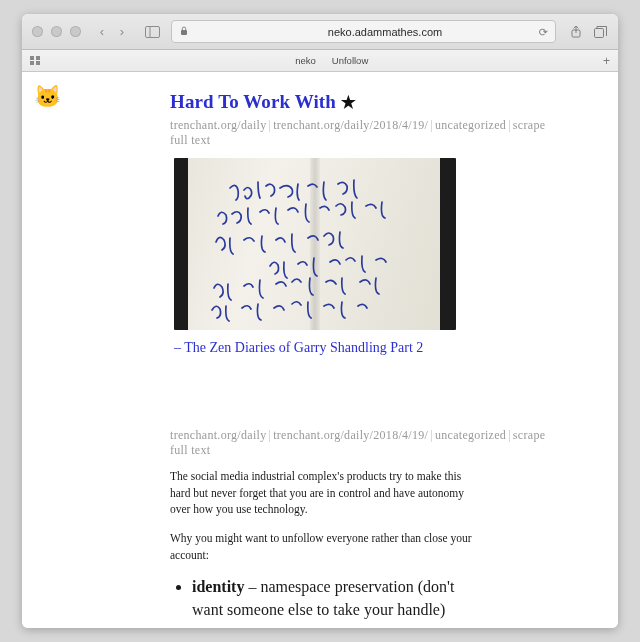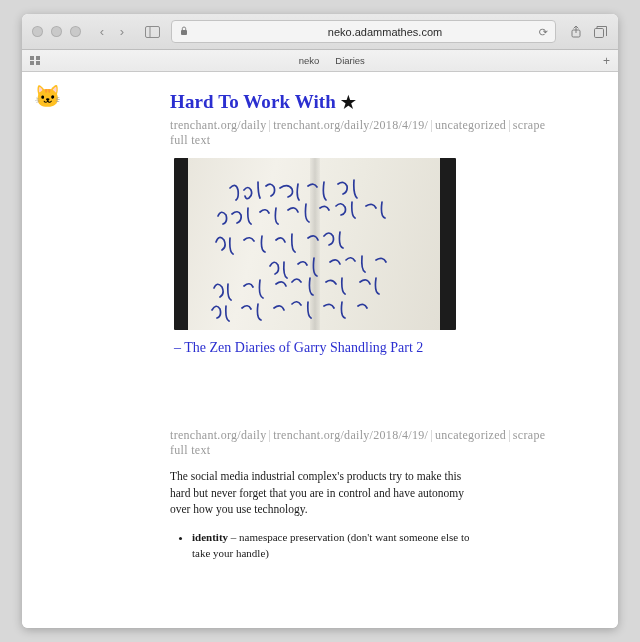--- a/index.html
+++ b/index.html
@@ -268,21 +268,21 @@
   p.body {
     font-family: Liberation Serif, serif;
     font-size: 11.5px;
     line-height: 1.45;
     color: #1a1a1a;
     margin: 0 0 12px 0;
   }
 
   ul.bullets {
     font-family: "Liberation Serif", serif;
-    font-size: 11px;
+    font-size: 16px;
     line-height: 1.45;
     color: #1a1a1a;
     margin: 0;
     padding-left: 22px;
   }
   ul.bullets li { margin-bottom: 8px; }
   ul.bullets b { font-weight: bold; }
 </style>
 </head>
 <body>
@@ -335,21 +335,21 @@
 
     <div class="bookmarks">
       <div class="bm-grid">
         <span></span>
           <span></span>
           <span></span>
           <span></span>
       </div>
       <div class="bm-items">
         <div class="bm-item">neko</div>
-        <div class="bm-item">Diaries</div>
+        <div class="bm-item">Unfollow</div>
       </div>
       <div class="bm-plus">+</div>
     </div>
 
     <div class="page">
 
       <div class="cat">🐱</div>
 
       <div class="content">
 
@@ -378,20 +378,21 @@
 
         <div class="caption">– The Zen Diaries of Garry Shandling Part 2</div>
 
         <div class="spacer"></div>
 
         <div class="meta">
           <span>trenchant.org/daily</span><span class="sep">|</span><span>trenchant.org/daily/2018/4/19/</span><span class="sep">|</span><span>uncategorized</span><span class="sep">|</span><span>scrape full text</span>
         </div>
 
         <p class="body">The social media industrial complex's products try to make this hard but never forget that you are in control and have autonomy over how you use technology.</p>
+        <p class="body">Why you might want to unfollow everyone rather than close your account:</p>
 
         <ul class="bullets">
           <li>
             <b>identity</b><span> – namespace preservation (don't want someone else to take your handle)</span>
           </li>
 
         </ul>
 
       </div>
     </div>

